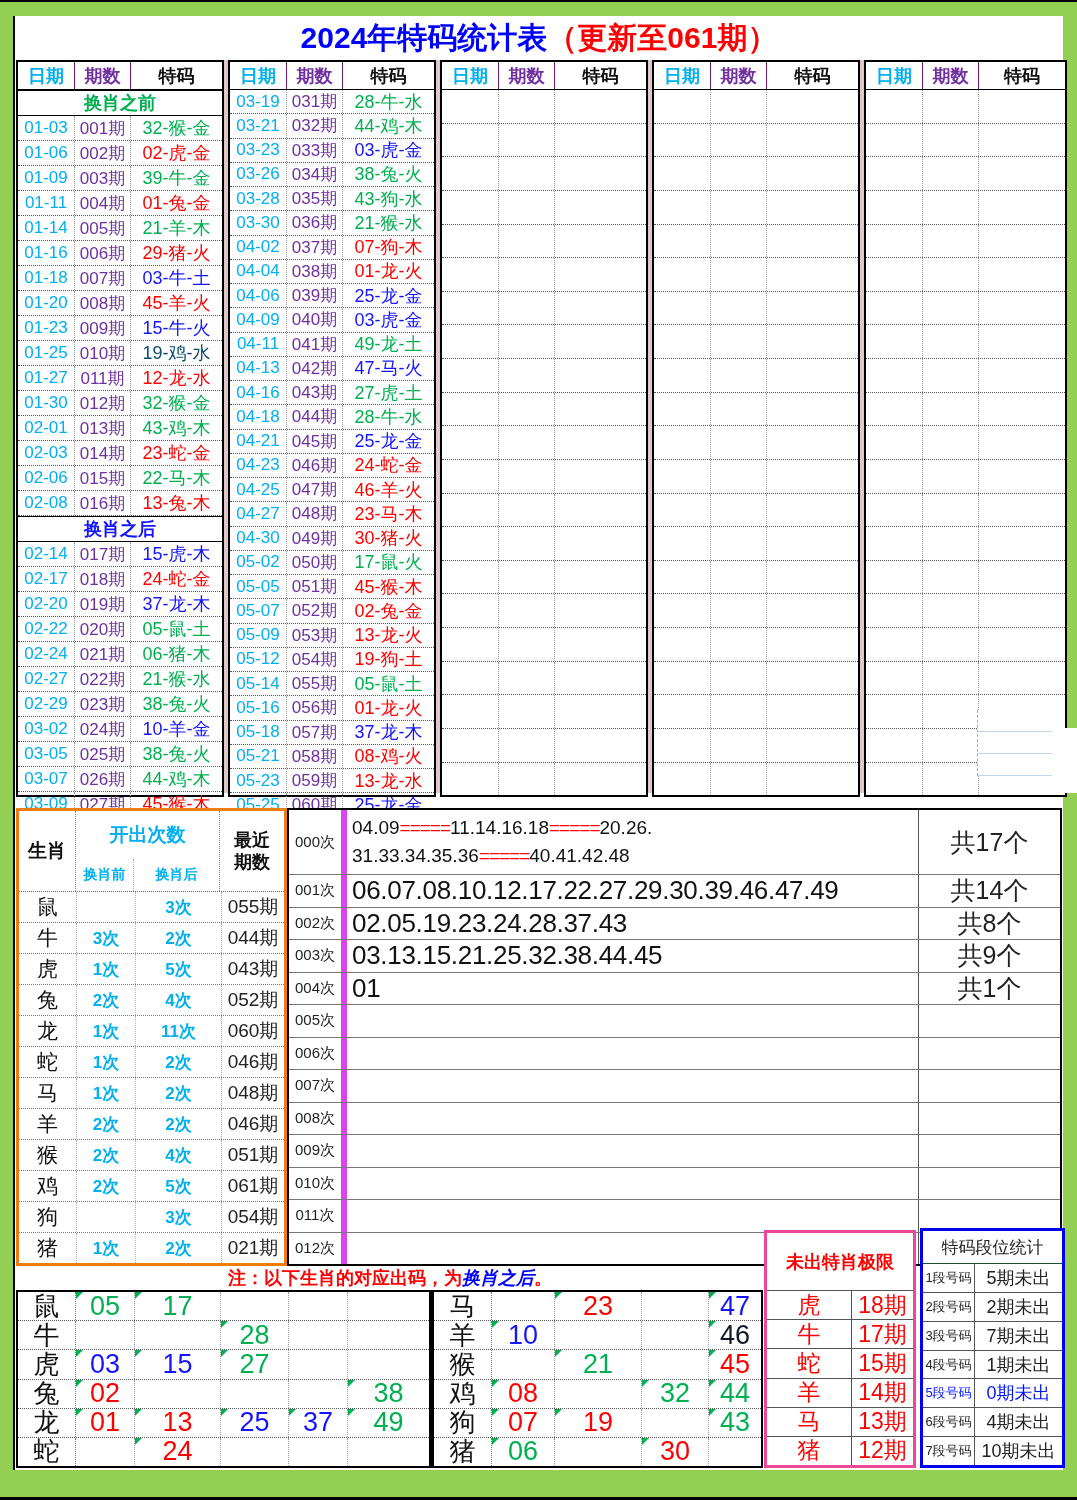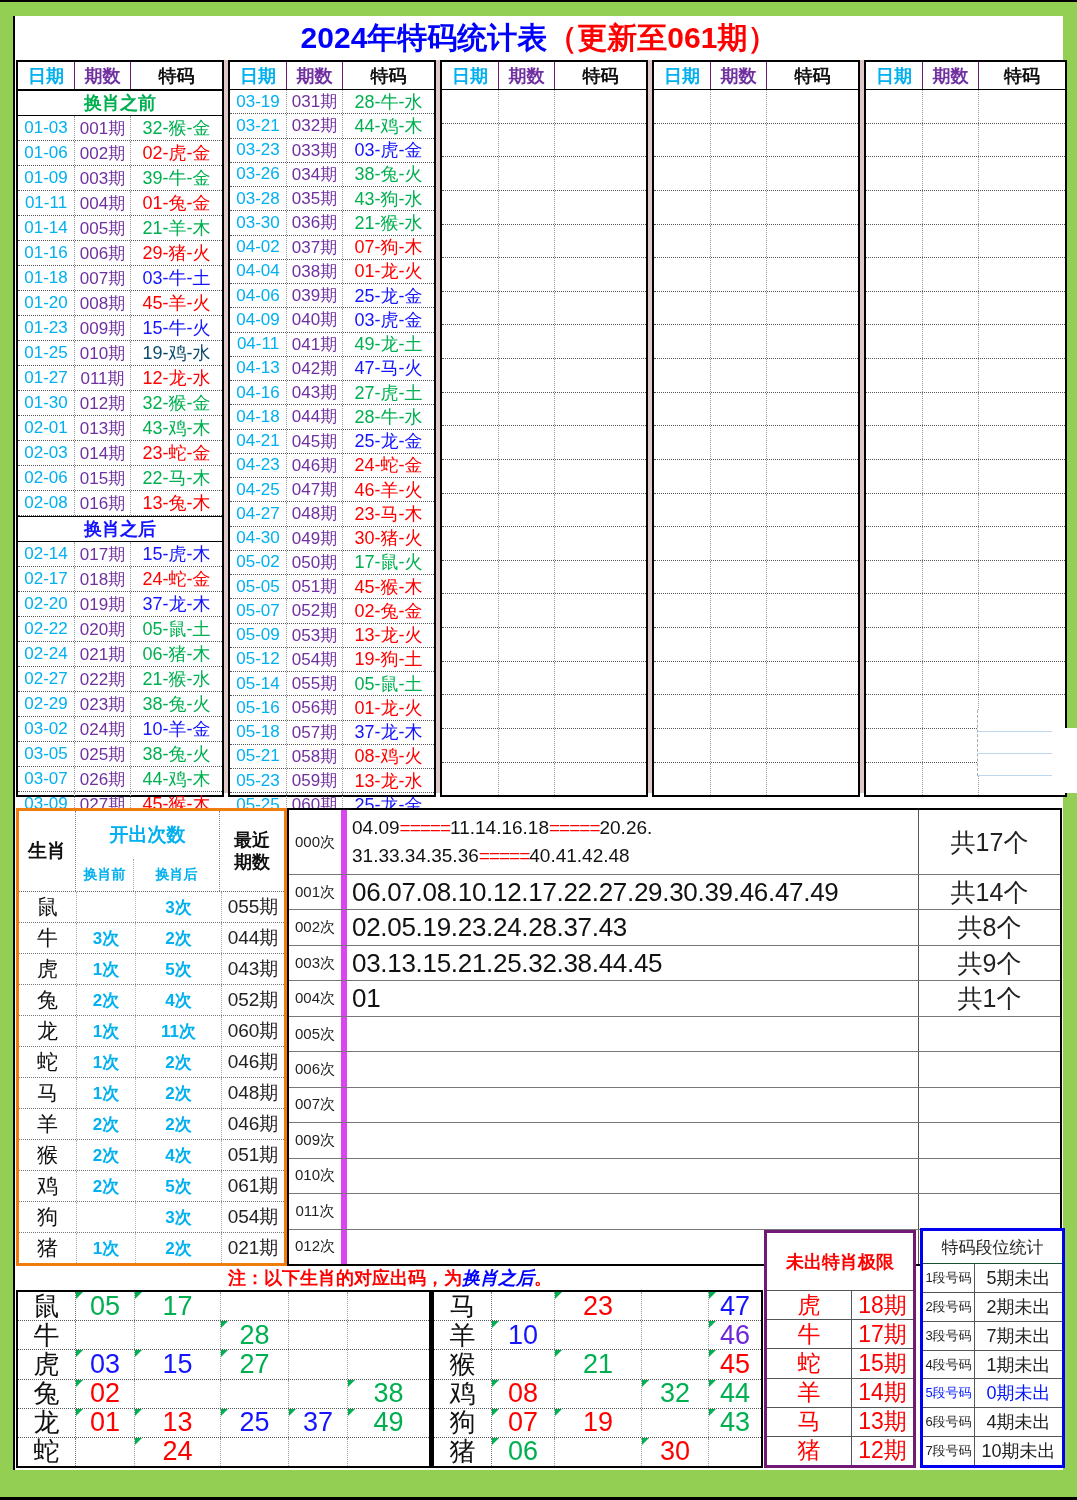--- a/index.html
+++ b/index.html
@@ -100,21 +100,21 @@
   .brow:last-child{border-bottom:none;}
   .bz{display:flex;align-items:center;justify-content:center;width:57px;flex:none;
       font-size:26px;color:#111;border-right:1px dotted #777;}
   .bn{display:flex;align-items:center;justify-content:center;position:relative;
       font-size:27px;border-right:1px dotted #999;}
   .bn:last-child{border-right:none;}
   .tri{position:absolute;left:0;top:0;width:0;height:0;
        border-top:7px solid #00b050;border-right:7px solid transparent;}
 
   
-  .limitbox{left:749px;top:1214px;width:152px;height:238px;border:3px solid #701a75;
+  .limitbox{left:749px;top:1214px;width:152px;height:238px;border:3px solid #ec4899;
             background:#fff;display:flex;flex-direction:column;z-index:6;}
   .lb-head{flex:none;height:57px;display:flex;align-items:center;justify-content:center;
            color:#ff0000;font-weight:bold;font-size:18px;border-bottom:1px solid #555;}
   .lrow{flex:1;display:flex;border-bottom:1px solid #555;min-height:0;}
   .lrow:last-child{border-bottom:none;}
   .lz{width:84px;flex:none;display:flex;align-items:center;justify-content:center;
       font-size:23px;color:#ff0000;border-right:1px solid #555;}
   .lp{flex:1;display:flex;align-items:center;justify-content:center;font-size:23px;color:#ff0000;}
 
   
@@ -958,20 +958,25 @@
         <div class="fl">006次</div>
         <div class="fc"></div>
         <div class="fk"></div>
       </div>
       <div class="frow norm">
         <div class="fl">007次</div>
         <div class="fc"></div>
         <div class="fk"></div>
       </div>
       <div class="frow norm">
+        <div class="fl">008次</div>
+        <div class="fc"></div>
+        <div class="fk"></div>
+      </div>
+      <div class="frow norm">
         <div class="fl">009次</div>
         <div class="fc"></div>
         <div class="fk"></div>
       </div>
       <div class="frow norm">
         <div class="fl">010次</div>
         <div class="fc"></div>
         <div class="fk"></div>
       </div>
       <div class="frow norm">
@@ -1099,21 +1104,21 @@
       <div class="brow">
         <div class="bz">羊</div>
         <div class="bn" style="color: rgb(20, 20, 255); width: 62px; flex: 0 0 auto;">
           <span class="tri"></span>
           <span style="color: rgb(20, 20, 255);">10</span>
         </div>
         <div class="bn" style="width: 86px; flex: 0 0 auto;"></div>
         <div class="bn" style="width: 66px; flex: 0 0 auto;"></div>
         <div class="bn" style="color: rgb(255, 0, 0); flex: 1 1 0%;">
           <span class="tri"></span>
-          <span style="color: #6d28d9;">46</span>
+          <span style="color: #0f172a;">46</span>
         </div>
       </div>
       <div class="brow">
         <div class="bz">猴</div>
         <div class="bn" style="width: 62px; flex: 0 0 auto;"></div>
         <div class="bn" style="color: rgb(0, 176, 80); width: 86px; flex: 0 0 auto;">
           <span class="tri"></span>
           <span style="color: rgb(0, 176, 80);">21</span>
         </div>
         <div class="bn" style="width: 66px; flex: 0 0 auto;"></div>

